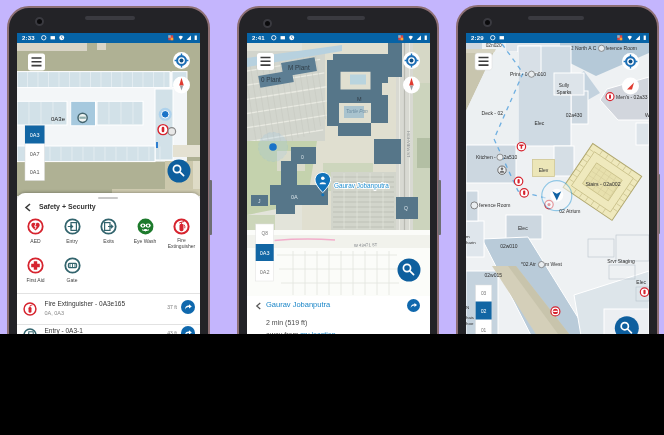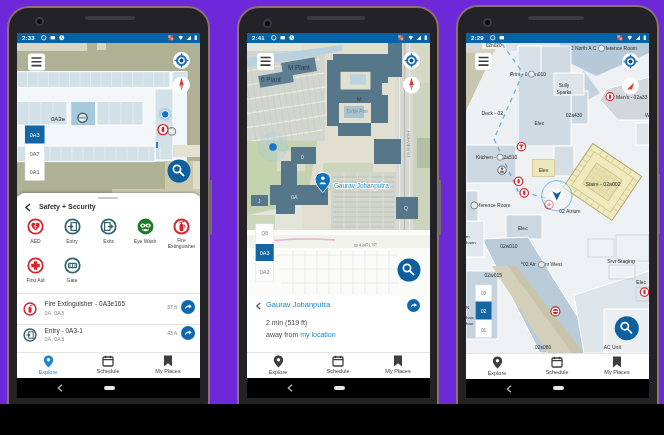--- a/index.html
+++ b/index.html
@@ -1,17 +1,17 @@
 <!DOCTYPE html>
 <html><head>
 <meta charset="utf-8">
 <style>
   html,body{margin:0;padding:0;background:#000;}
   *{box-sizing:border-box;font-family:"Liberation Sans",sans-serif;}
-  #stage{position:relative;width:664px;height:404px;background:#6d28d9;overflow:hidden;}
+  #stage{position:relative;width:664px;height:334px;background:#c4b5fd;overflow:hidden;}
   .phone{position:absolute;background:#232327;border:2px solid #8d6f74;border-radius:22px;}
   .screen{position:absolute;left:8px;top:25px;width:183px;height:365px;background:#fff;overflow:hidden;}
   .cam{position:absolute;width:9px;height:9px;border-radius:50%;background:#0b0b0d;border:2px solid #3a3a40;}
   .spk{position:absolute;height:4px;border-radius:2px;background:#3a3a40;}
   .botline{position:absolute;height:3px;border-radius:2px;background:#3a3a40;}
   .sidebtn{position:absolute;width:3px;background:#6e6e72;border-radius:1px;}
   .status{position:absolute;left:0;top:0;width:183px;height:10px;background:#0663a6;color:#fff;font-size:6px;line-height:10px;}
   .time{position:absolute;left:5px;top:0;font-weight:bold;letter-spacing:.2px;}
   .sico{position:absolute;top:2.2px;width:5.5px;height:5.5px;}
   .abar{position:absolute;left:0;width:183px;height:20px;background:#000;}

